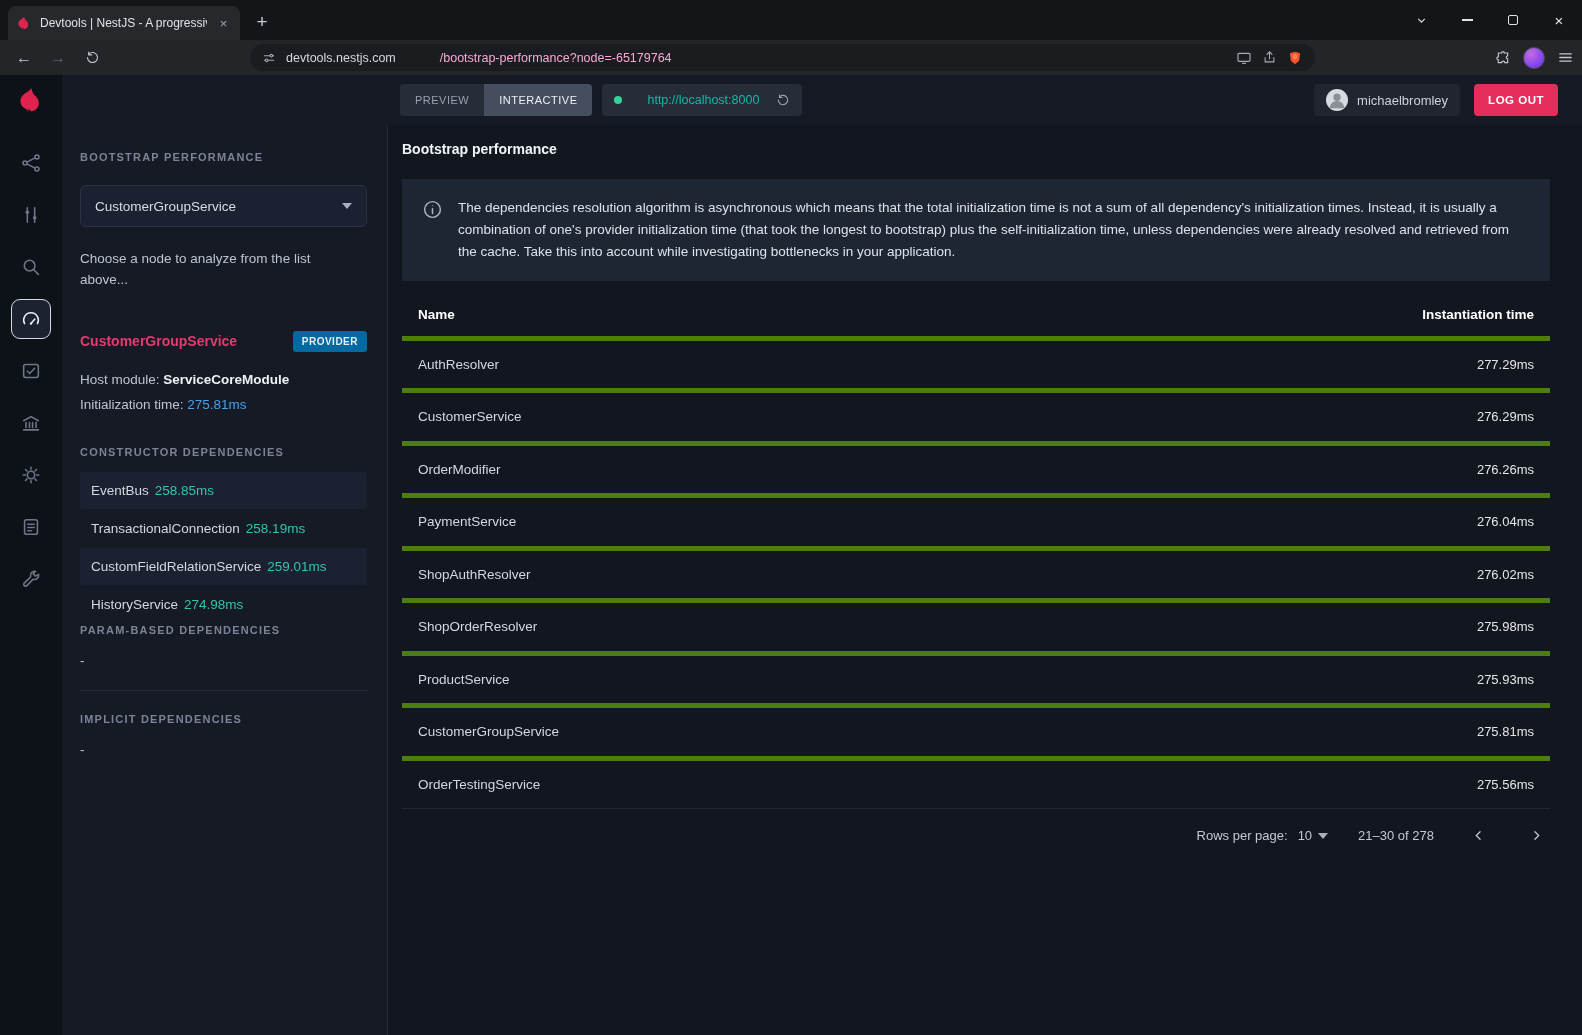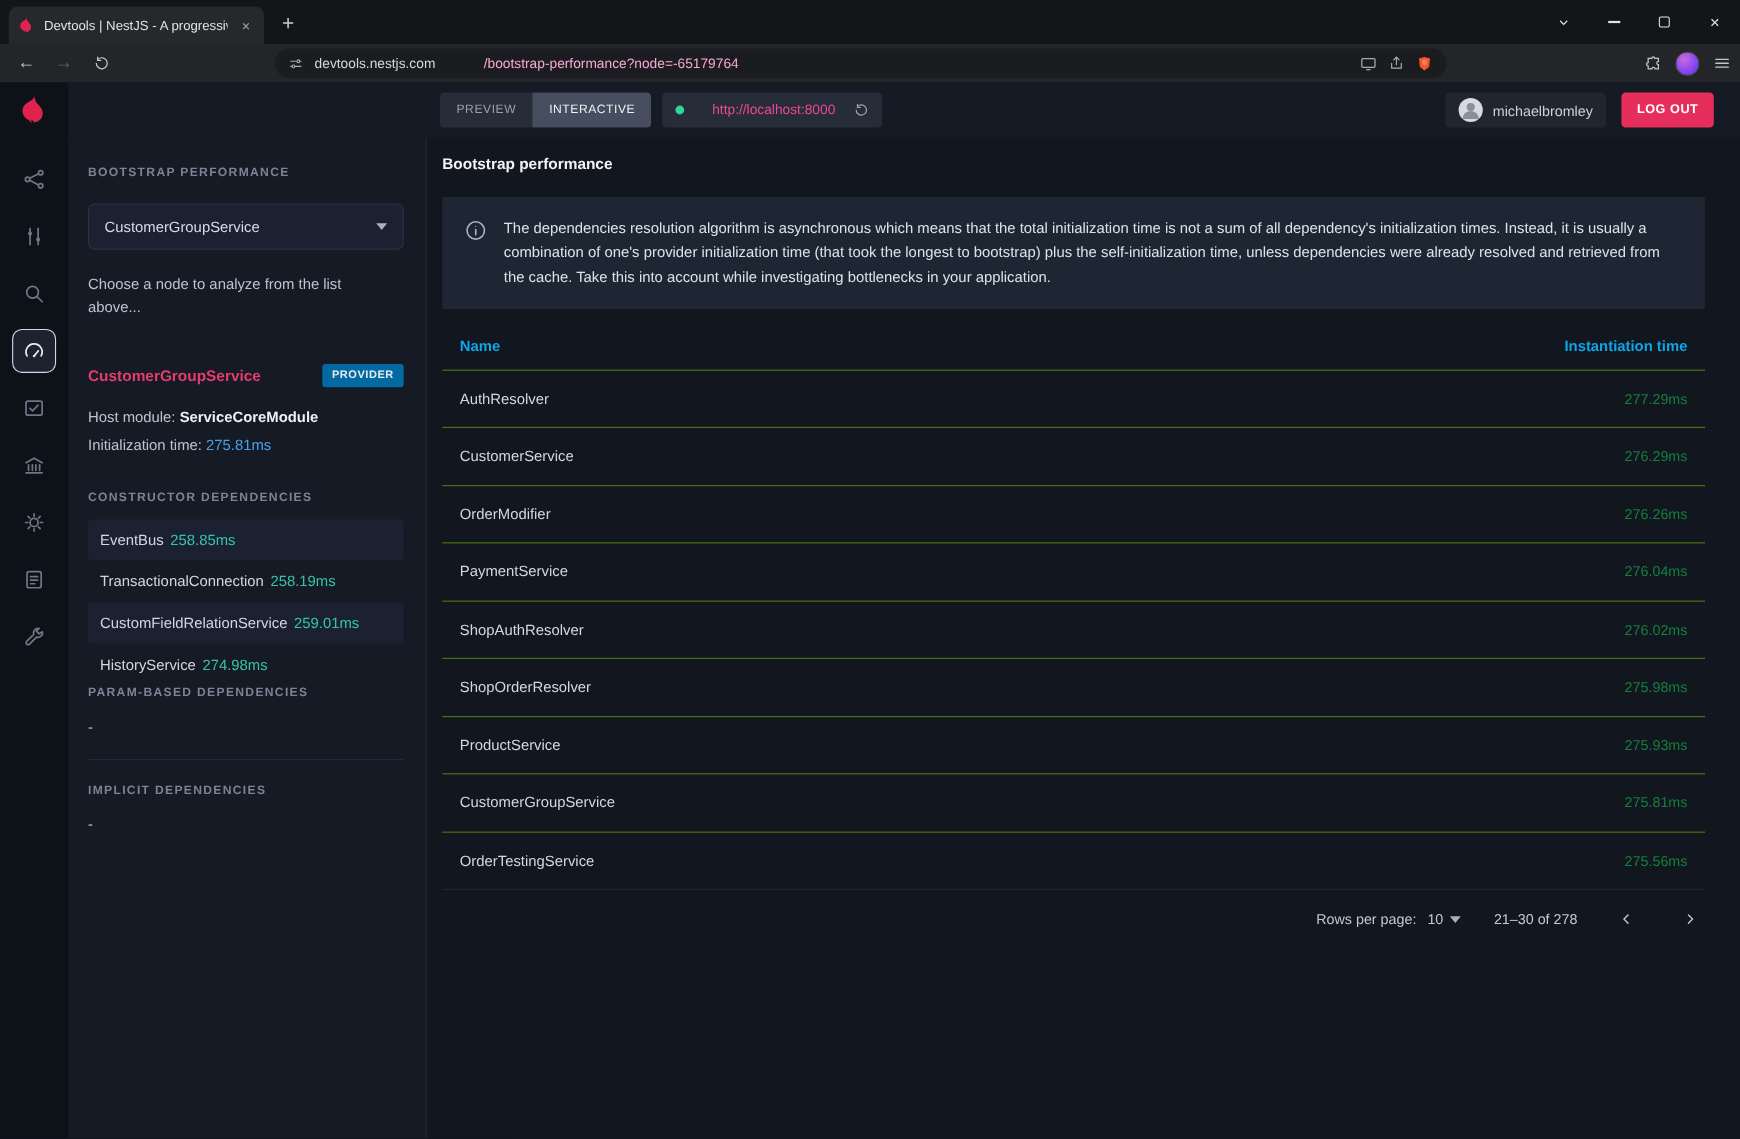--- a/index.html
+++ b/index.html
@@ -52,21 +52,21 @@
 
   .app-header { position:absolute; left:62px; top:75px; right:0; height:50px;
     background:#151a24; display:flex; align-items:center; padding-right:24px; }
   .seg { margin-left:338px; display:flex; height:32px; border-radius:4px; overflow:hidden; background:#262c38; }
   .seg-btn { padding:0 15px; font-size:11px; font-weight:normal; letter-spacing:.5px;
     color:#98a1b0; display:flex; align-items:center; }
   .seg-btn.active { background:#454d5e; color:#eef1f5; }
   .target-pill { margin-left:10px; height:32px; background:#262c38; border-radius:4px;
     display:flex; align-items:center; padding:0 12px; gap:9px; }
   .dot { width:8px; height:8px; border-radius:50%; background:#34d399; }
-  .target-url { font-size:12.5px; color:#ec4899;padding-left:16px; }
+  .target-url { font-size:12.5px; color:#14b8a6;padding-left:16px; }
   .refresh-ic { color:#9aa3b2; margin-left:8px; }
   .header-right { margin-left:auto; display:flex; gap:14px; align-items:center; }
   .user-chip { height:32px; background:#20252f; display:flex; gap:9px; padding:0 12px;
     align-items:center; border-radius:4px; }
   .avatar { width:22px; height:22px; border-radius:50%; background:#d7dadf; overflow:hidden;
     display:flex; align-items:flex-end; justify-content:center; }
   .username { font-size:13px; color:#ccd2db; }
   .logout-btn { height:32px; padding:0 14px; background:#e62e5c; color:#fff; font-weight:bold;
     font-size:11.5px; letter-spacing:.5px; border-radius:4px; display:flex; align-items:center; }
 
@@ -101,24 +101,24 @@
   
   .main { position:absolute; left:389px; top:125px; right:0; bottom:0;
     background:#12161f; padding:16px 32px 0 13px; }
   .main-title { font-size:14px; font-weight:bold; color:#f2f4f7; }
   .info-box { margin-top:22px; background:#1f2633; border-radius:1px; padding:18px 20px;
     display:flex; gap:15px; }
   .info-ic { flex:none; color:#aab3c2; margin-top:2px; }
   .info-text { font-size:13.5px; line-height:1.62; color:#dde2ea; }
   .tbl { margin-top:12px; }
   .tbl-head { display:flex; justify-content:space-between; padding:14px 16px;
-    font-size:13.5px; font-weight:bold; color:#0ea5e9; }
-  .tbl-row { display:flex; justify-content:space-between; align-items:center; height:52.5px;
-    padding:0 16px; border-top:1px solid #4d7c0f; font-size:13.5px; color:#d2d7e0; }
-  .row-time { color:#15803d; font-size:13px; }
+    font-size:13.5px; font-weight:bold; color:#ffffff; }
+  .tbl-row { display:flex; justify-content:space-between; height:52.5px;
+    padding:16px 16px; border-top:5px solid #4d7c0f; font-size:13.5px; color:#d2d7e0; }
+  .row-time { color:#e5e5e5; font-size:13px; }
   .pagination { display:flex; align-items:center; justify-content:flex-end; gap:30px;
     height:54px; border-top:1px solid #202634; font-size:13px; color:#c3c9d3; }
   .rpp { display:flex; align-items:center; gap:10px; }
   .rpp-value { display:flex; align-items:center; gap:6px; }
   .page-btn { width:28px; height:28px; display:flex; align-items:center; justify-content:center;
     color:#c3c9d3; border-radius:50%; }
 </style>
 </head>
 <body>
 

